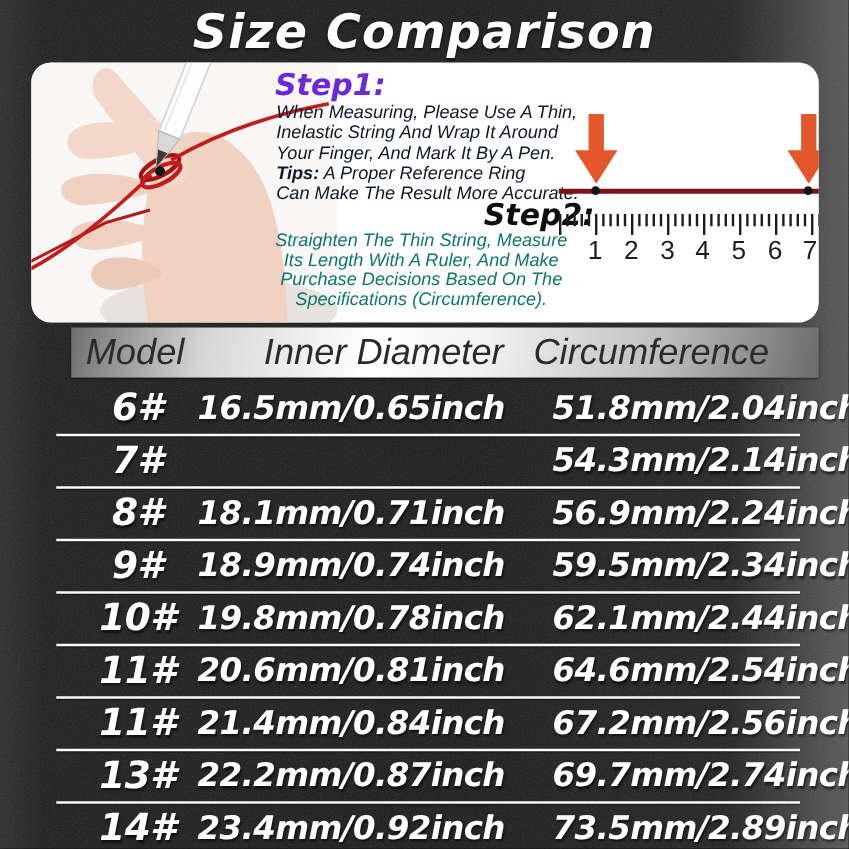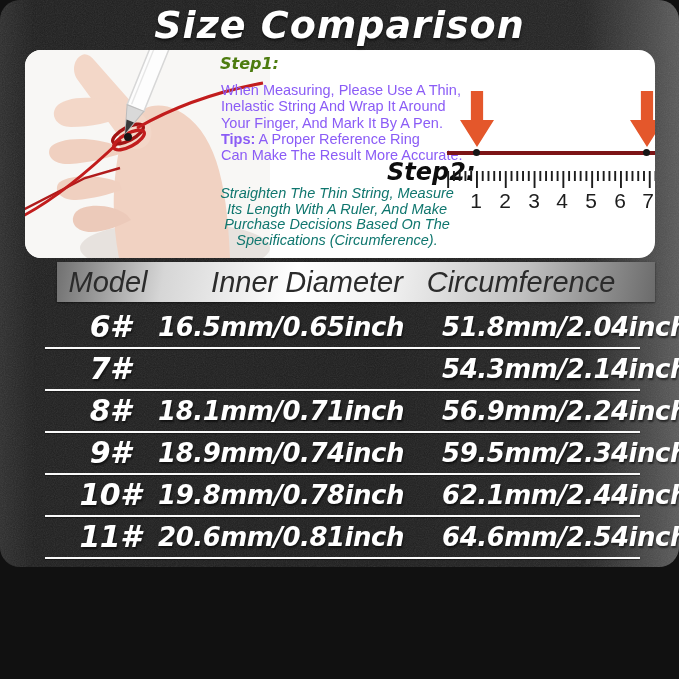--- a/index.html
+++ b/index.html
@@ -1,31 +1,31 @@
 <!DOCTYPE html>
 <html><head>
 <meta charset="utf-8">
 <style>
   html,body{margin:0;padding:0;background:#111;}
-  #stage{position:relative;width:679px;height:567px;overflow:hidden;
+  #stage{position:relative;width:679px;height:679px;overflow:hidden;
          font-family:"Liberation Sans","DejaVu Sans",sans-serif;
-         background:linear-gradient(90deg,#2e2e2e 0%,#1f1f1f 5%,#1d1d1d 55%,#242424 86%,#4a4a4a 96%,#5a5a5a 100%);border-radius:20px;}
+         background:linear-gradient(90deg,#2e2e2e 0%,#1f1f1f 5%,#1d1d1d 55%,#242424 86%,#4a4a4a 96%,#5a5a5a 100%);}
   .noise{position:absolute;inset:0;z-index:0;pointer-events:none;}
   
   .title{position:absolute;top:0;left:0;width:100%;height:48px;line-height:50px;text-align:center;
          z-index:2;color:#fff;font-weight:bold;font-style:italic;font-size:38px;letter-spacing:1px;
          text-shadow:0 2px 3px rgba(0,0,0,.6);font-family:"DejaVu Sans","Liberation Sans",sans-serif;}
   
   .panel{position:absolute;left:25px;top:50px;width:630px;height:208px;background:#fff;border-radius:16px;
          overflow:hidden;z-index:1;}
   .hand-svg{position:absolute;left:0;top:0;}
-  .step1-head{position:absolute;left:195px;top:4px;font-size:16px;font-weight:bold;font-style:italic;color:#4d7c0f;
+  .step1-head{position:absolute;left:195px;top:4px;font-size:24px;font-weight:bold;font-style:italic;color:#6d28d9;
               font-family:"DejaVu Sans",sans-serif;}
-  .step1-body{position:absolute;left:196px;top:32px;width:250px;font-size:14.5px;line-height:16.3px;
-              color:#8b5cf6;}
+  .step1-body{position:absolute;left:196px;top:32px;width:250px;font-style:italic;font-size:14.5px;line-height:16.3px;
+              color:#0f172a;}
   .step1-body b{font-weight:bold;}
   .step2-head{position:absolute;left:362px;top:108px;font-size:24px;font-weight:bold;font-style:italic;color:#0d0d0d;
               font-family:"DejaVu Sans",sans-serif;}
   .step2-body{position:absolute;left:192px;top:136px;width:240px;text-align:center;font-style:italic;
               font-size:14.5px;line-height:15.6px;color:#0f766e;}
   
   .ruler{position:absolute;left:418px;top:35px;width:216px;height:160px;}
   .arrow{position:absolute;top:6px;width:34px;height:56px;background:#e4572b;
          clip-path:polygon(32% 0,68% 0,68% 52%,100% 52%,50% 100%,0 52%,32% 52%);}
   .arrow-l{left:17px;}

